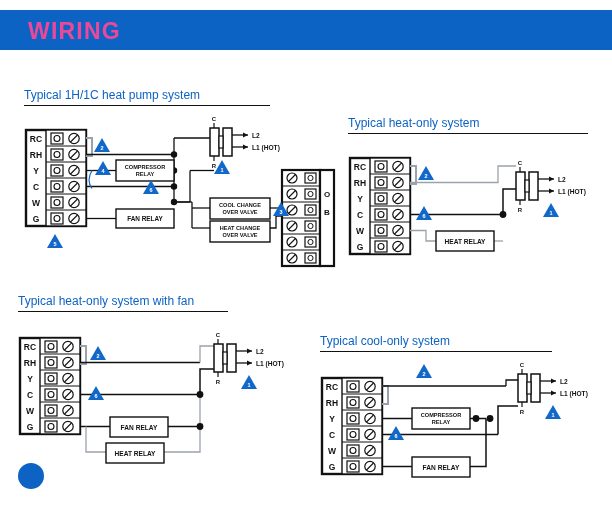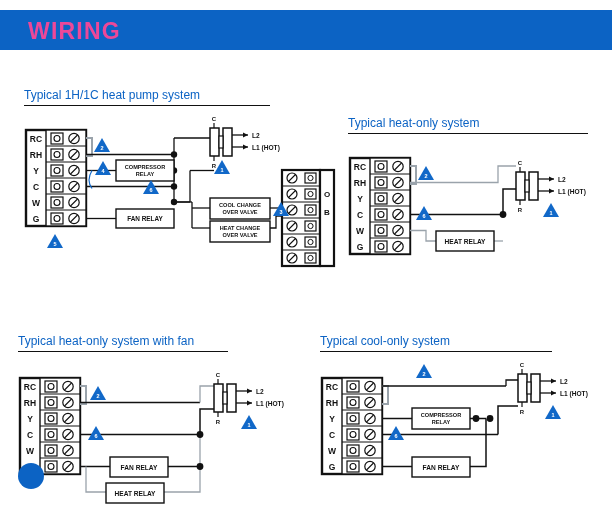--- a/index.html
+++ b/index.html
@@ -352,21 +352,21 @@
       <text x="78" y="34" font-size="5.5" font-weight="bold" fill="#fff" text-anchor="middle">2</text>
     </g>
     <g>
       <polygon points="76,62 84,76 68,76" fill="#1168c8"></polygon>
       <text x="76" y="74" font-size="5.5" font-weight="bold" fill="#fff" text-anchor="middle">6</text>
     </g>
   </svg>
 </div>
 
 <div class="panel" style="left:18px; top:294px;">
-  <div class="panel-title panel-rule" style="width:210px; padding-bottom:3px;margin-top:40px;">Typical heat-only system with fan</div>
+  <div class="panel-title panel-rule" style="width:210px; padding-bottom:3px;">Typical heat-only system with fan</div>
 
   <svg width="280" height="155" viewBox="0 0 280 155" style="margin-top:12px;">
     <g>
       <rect x="2" y="14" width="60" height="96" fill="#fff" stroke="#111" stroke-width="2.4"></rect>
       <rect x="22" y="14" width="40" height="96" fill="#fff" stroke="#111" stroke-width="1.4"></rect>
       <g stroke="#111" stroke-width="1" fill="none">
         <line x1="22" y1="30" x2="62" y2="30"></line>
           <line x1="22" y1="46" x2="62" y2="46"></line>
         <line x1="22" y1="62" x2="62" y2="62"></line>
           <line x1="22" y1="78" x2="62" y2="78"></line>

